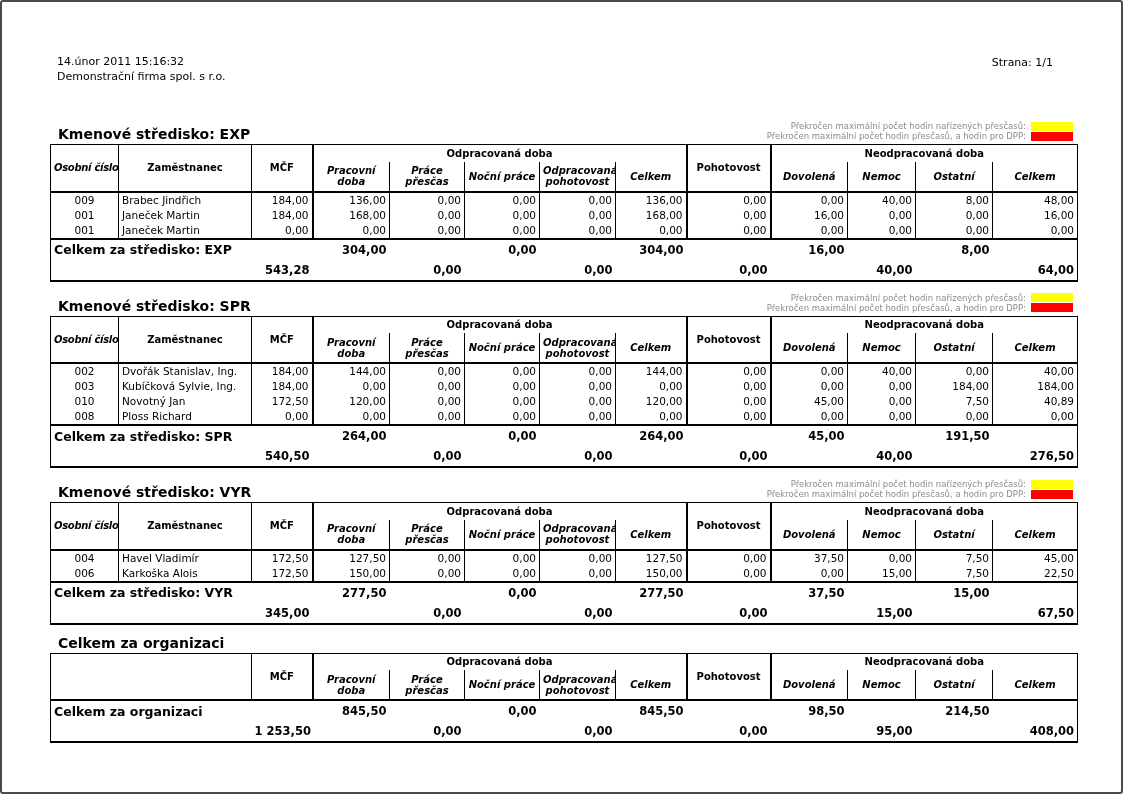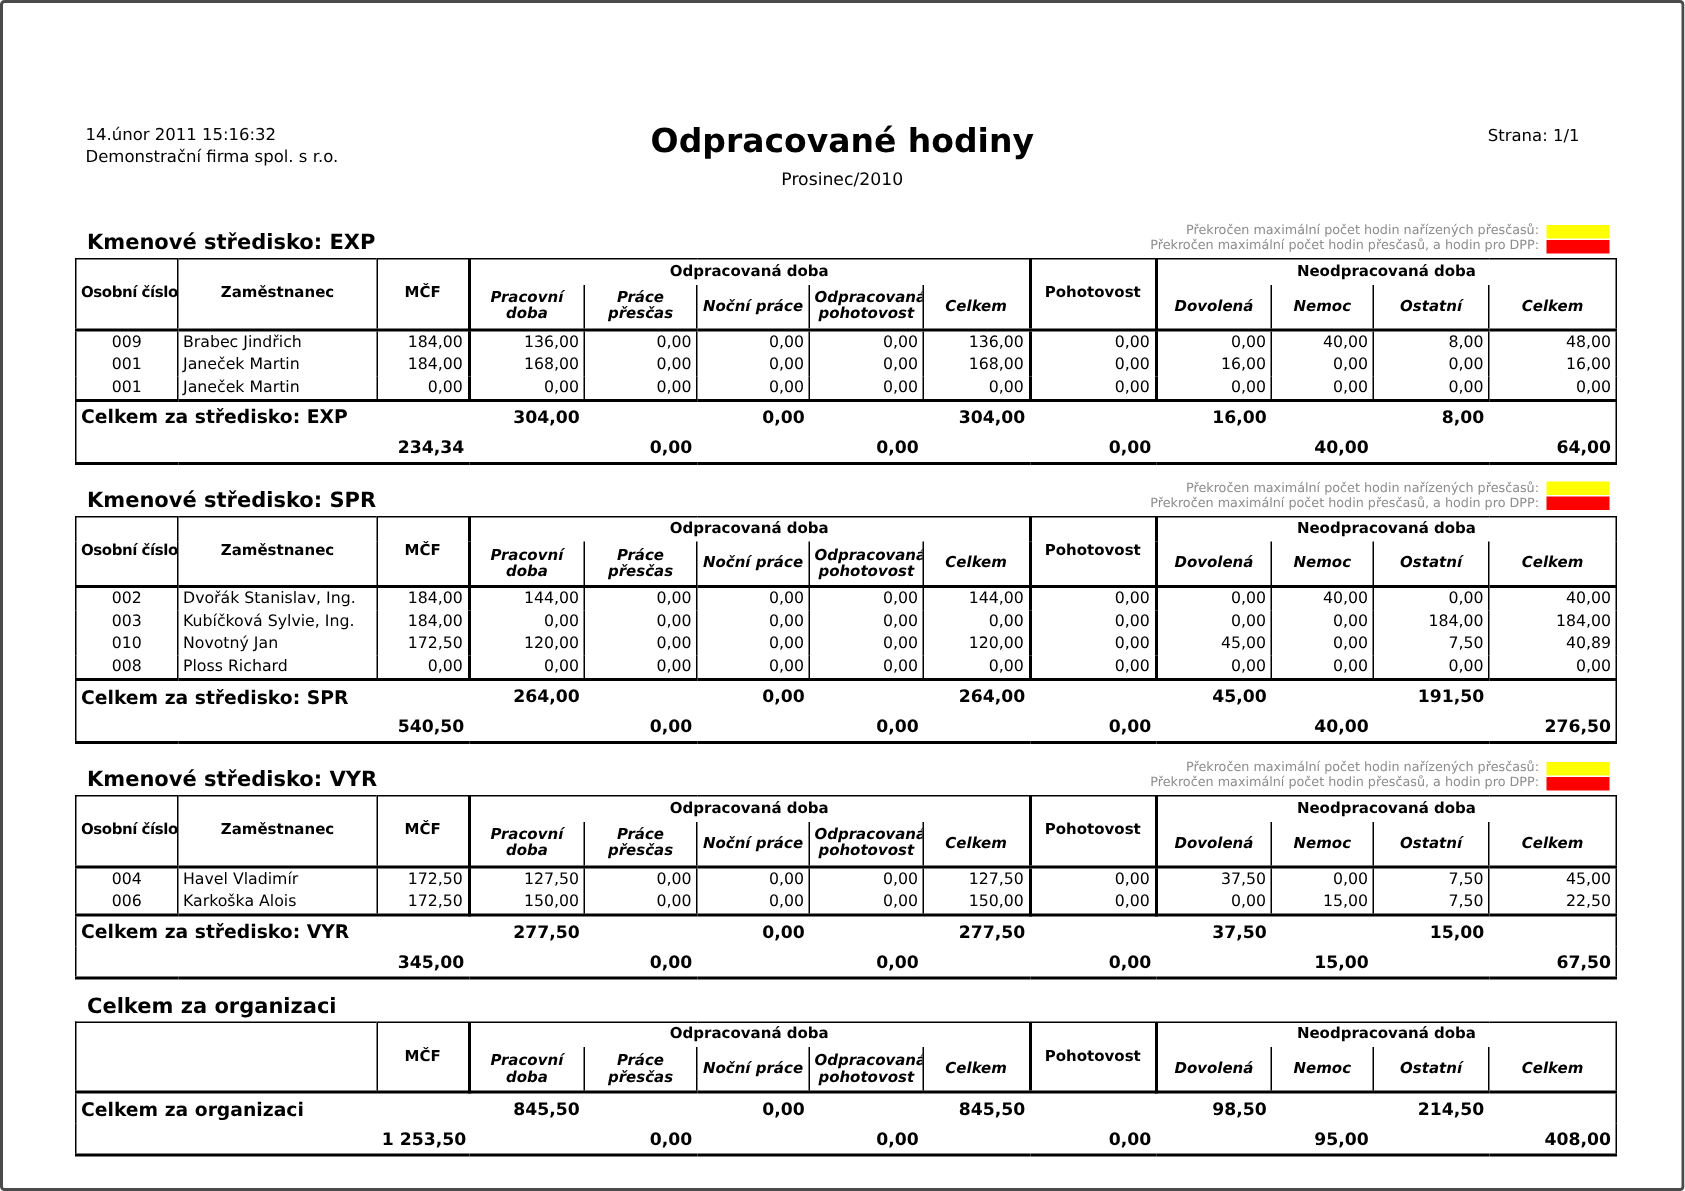--- a/index.html
+++ b/index.html
@@ -1,21 +1,21 @@
 <!DOCTYPE html>
 <html><head>
 <meta charset="utf-8">
 <style>
   * { margin:0; padding:0; box-sizing:border-box; }
   body { background:#ffffff; font-family:"DejaVu Sans","Liberation Sans",sans-serif; color:#000; }
   .page {
     width:1123px; height:794px; background:#fff; overflow:hidden;
     border:2px solid #4a4a4a; border-radius:3px;
   }
-  .sheet { padding:78px 48px 0 48px; position:relative; }
+  .sheet { padding:50px 48px 0 48px; position:relative; }
 
   
   .report-header { position:relative; height:58px; }
   .hdr-left  { position:absolute; left:7px; top:2px; font-size:11px; line-height:15px; }
   .hdr-center{ position:absolute; left:0; right:0; top:2px; text-align:center; }
   .title     { font-size:22px; font-weight:bold; line-height:26px; }
   .subtitle  { font-size:11.5px; margin-top:4px; }
   .hdr-right { position:absolute; right:20px; top:4px; font-size:11px; }
 
   
@@ -32,43 +32,39 @@
   table.rpt { border-collapse:collapse; table-layout:fixed; width:1027px;
               border:1px solid #000; border-bottom:2px solid #000; }
   .rpt th, .rpt td { padding:0 3px; overflow:hidden; }
   .br1 { border-right:1px solid #000; }
   .br2 { border-right:2px solid #000; }
   .bb2 { border-bottom:2px solid #000; }
   .rpt th { font-weight:bold; text-align:center; font-size:10px; vertical-align:middle; }
   tr.hr1 th { height:17px; }
   tr.hr2 th { height:30px; line-height:11px;font-style:italic; }
   .tal { text-align:left; }
-  .nw  { white-space:nowrap; letter-spacing:-0.3px; }
+  .nw  { white-space:nowrap; letter-spacing:-0.3px;font-style:italic; }
   tr.data-row td { height:15px; font-size:10.5px; line-height:15px; white-space:nowrap; }
   .cid   { text-align:center; }
   .cname { text-align:left; }
   .num   { text-align:right; }
   tr.total-row td { height:21px; vertical-align:middle; }
   .tlabel { font-weight:bold; font-size:12.5px; text-align:left; white-space:nowrap; }
   .tval   { font-weight:bold; font-size:11.5px; text-align:right; white-space:nowrap; }
 </style>
 </head>
 <body>
 
 <div class="page">
   <div class="sheet">
 
     <div class="report-header">
       <div class="hdr-left">
         <div>14.únor 2011  15:16:32</div>
         <div>Demonstrační firma spol. s r.o.</div>
-      </div>
-      <div class="hdr-center">
-        <div class="title">Odpracované hodiny</div>
-        <div class="subtitle">Prosinec/2010</div>
       </div>
       <div class="hdr-right">Strana: 1/1</div>
     </div>
 
     <div class="section">
         <div class="section-head">
           <div class="legend">
             <div class="legend-line">
               <span class="legend-text">Překročen maximální počet hodin nařízených přesčasů:</span>
               <span class="swatch" style="background: rgb(255, 255, 0);"></span>
@@ -174,21 +170,21 @@
               <td class="tval"></td>
               <td class="tval">304,00</td>
               <td class="tval"></td>
               <td class="tval">16,00</td>
               <td class="tval"></td>
               <td class="tval">8,00</td>
               <td class="tval"></td>
             </tr>
             <tr class="total-row">
               <td colspan="2"></td>
-              <td class="tval">234,34</td>
+              <td class="tval">543,28</td>
               <td class="tval"></td>
               <td class="tval">0,00</td>
               <td class="tval"></td>
               <td class="tval">0,00</td>
               <td class="tval"></td>
               <td class="tval">0,00</td>
               <td class="tval"></td>
               <td class="tval">40,00</td>
               <td class="tval"></td>
               <td class="tval">64,00</td>

